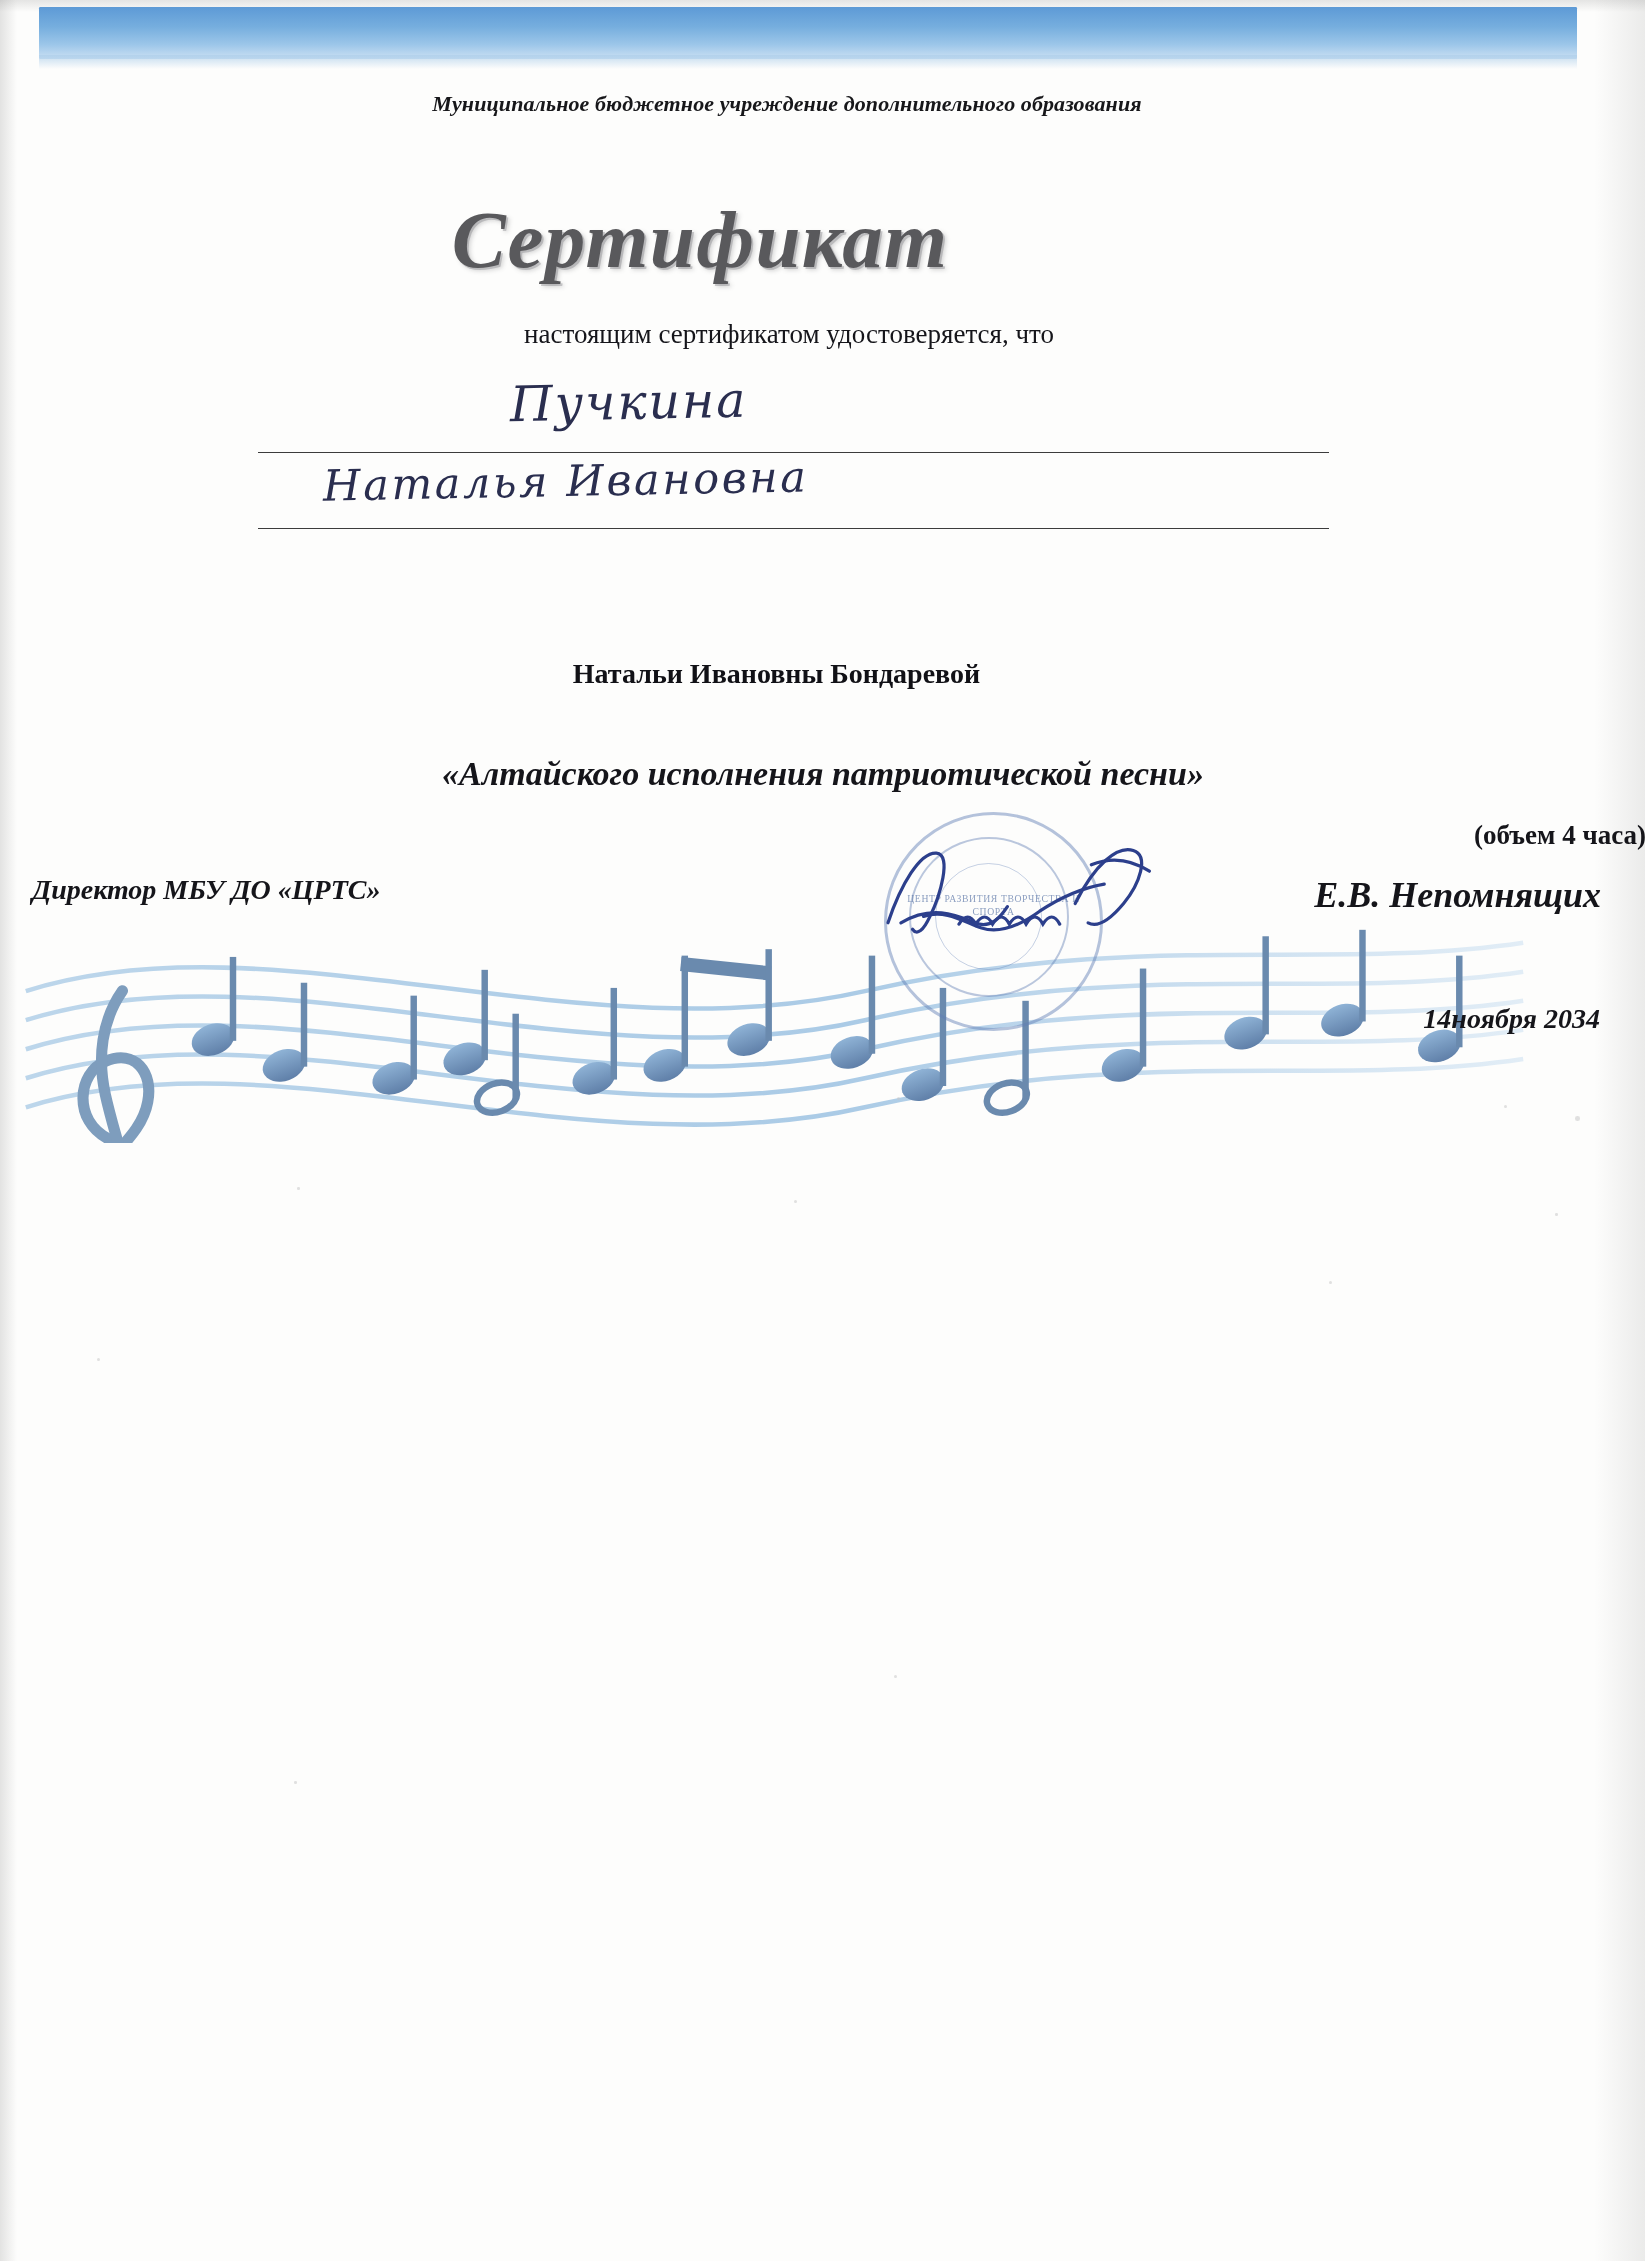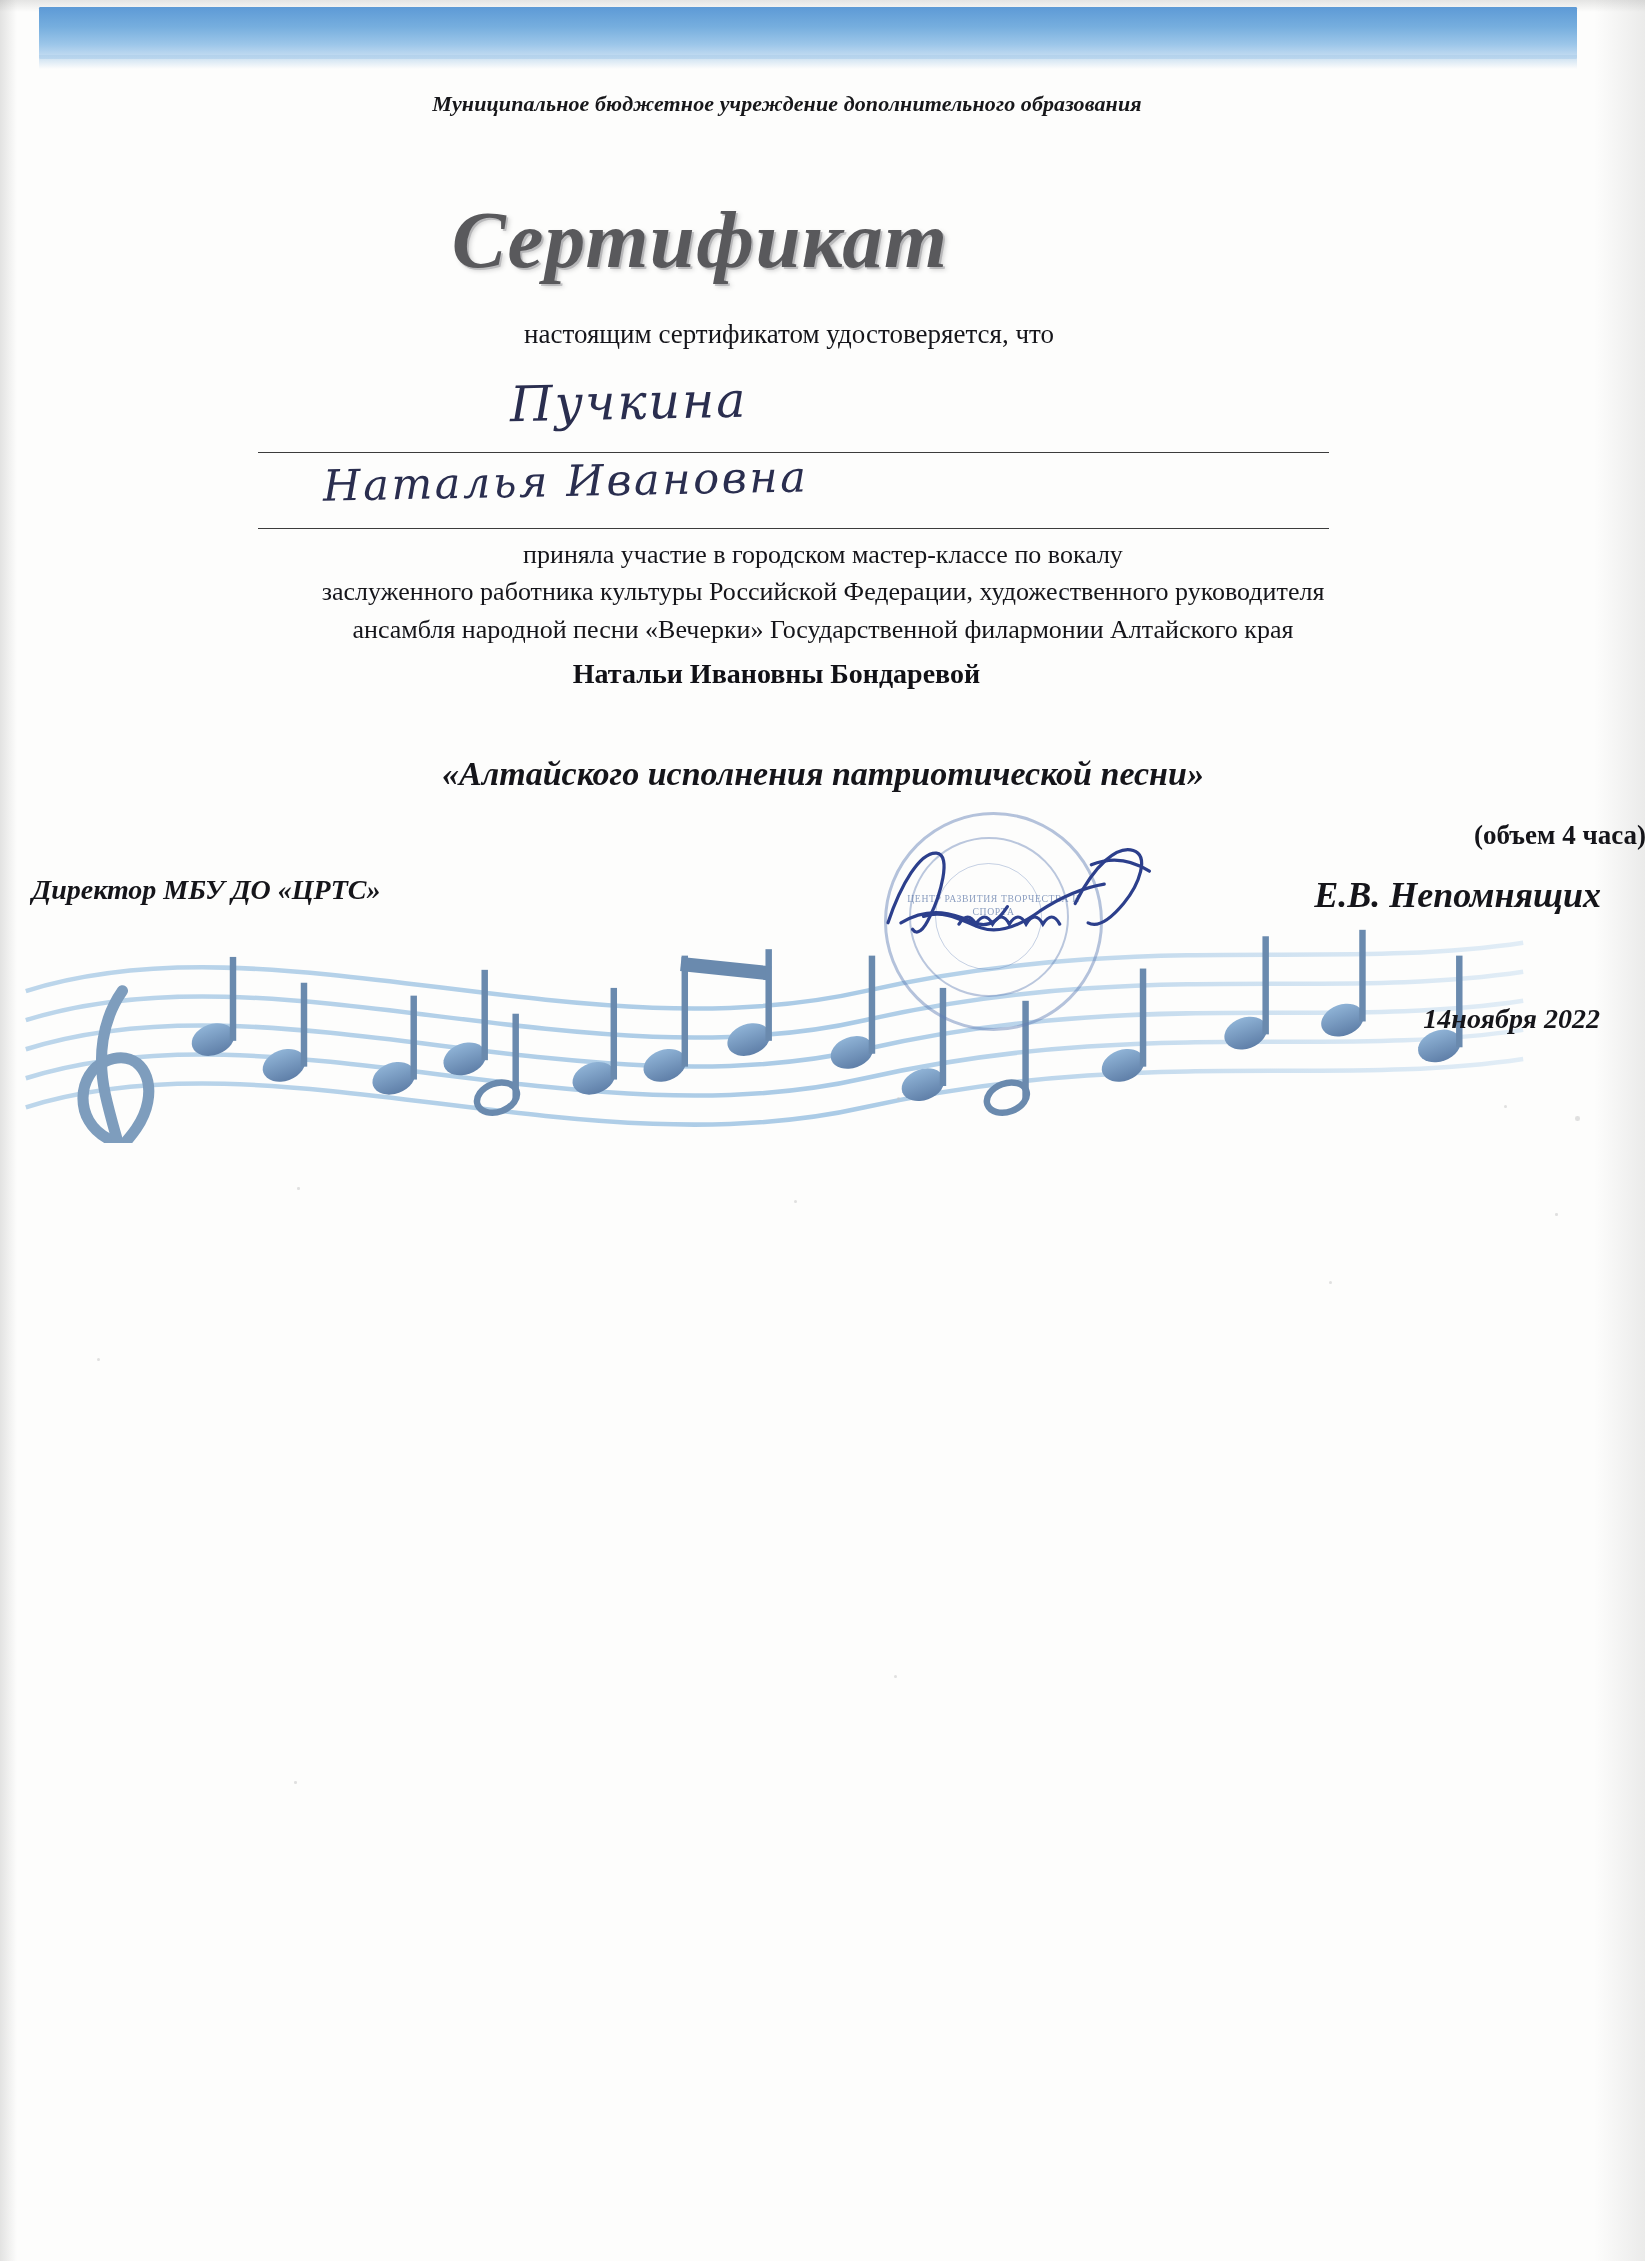--- a/index.html
+++ b/index.html
@@ -296,25 +296,20 @@
   <div class="cert-title">Сертификат</div>
 
   <div class="attest">настоящим сертификатом удостоверяется, что</div>
 
   <div class="name-line line-a"></div>
   <div class="name-line line-b"></div>
 
   <div class="handwriting hw-surname">Пучкина</div>
   <div class="handwriting hw-firstname">Наталья  Ивановна</div>
 
-  <div class="body-text">
-    <div>приняла участие в городском мастер-классе  по вокалу</div>
-    <div>заслуженного работника культуры Российской Федерации, художественного  руководителя</div>
-    <div>ансамбля народной песни «Вечерки» Государственной филармонии Алтайского края</div>
-  </div>
 
   <div class="lecturer">Натальи Ивановны Бондаревой</div>
 
   <div class="topic">«Алтайского исполнения патриотической песни»</div>
   <div class="hours">(объем 4 часа)</div>
 
   <svg class="music-art" viewBox="0 0 2400 520" xmlns="http://www.w3.org/2000/svg">
     <defs>
       <linearGradient id="staffgrad" x1="0" y1="0" x2="1" y2="0">
         <stop offset="0%" stop-color="#b9d4ea" stop-opacity="0.95"></stop>
@@ -419,21 +414,21 @@
       <path d="M60,150 C110,120 150,140 175,150 C200,160 215,140 225,125"></path>
       <path d="M95,140 C130,128 160,150 185,158 C215,168 250,150 275,132 C305,112 340,96 375,90"></path>
       <path d="M150,152 q14,-22 26,0 q14,-22 26,0 q14,-22 26,0 q14,-22 26,0 q14,-22 26,0 q14,-22 26,0"></path>
       <path d="M330,120 C360,60 395,30 420,38 C445,46 430,90 405,120 C385,144 365,158 350,150"></path>
       <path d="M355,60 C390,46 420,54 445,70"></path>
     </g>
   </svg>
 
   <div class="director-title">Директор МБУ ДО «ЦРТС»</div>
   <div class="director-name">Е.В. Непомнящих</div>
-  <div class="cert-date">14ноября 2022</div>
+  <div class="cert-date">14ноября 2034</div>
 
   <div class="speckle" style="left:897px;top:1097px;width:3.2px;height:3.2px;"></div>
   <div class="speckle" style="left:1504px;top:1105px;width:3.2px;height:3.2px;"></div>
   <div class="speckle" style="left:297px;top:1187px;width:2.6px;height:2.6px;"></div>
   <div class="speckle" style="left:794px;top:1200px;width:3.2px;height:3.2px;"></div>
   <div class="speckle" style="left:1555px;top:1213px;width:2.6px;height:2.6px;"></div>
   <div class="speckle" style="left:97px;top:1358px;width:3.2px;height:3.2px;"></div>
   <div class="speckle" style="left:1329px;top:1281px;width:3.2px;height:3.2px;"></div>
   <div class="speckle" style="left:894px;top:1675px;width:3.2px;height:3.2px;"></div>
   <div class="speckle" style="left:294px;top:1781px;width:2.6px;height:2.6px;"></div>

